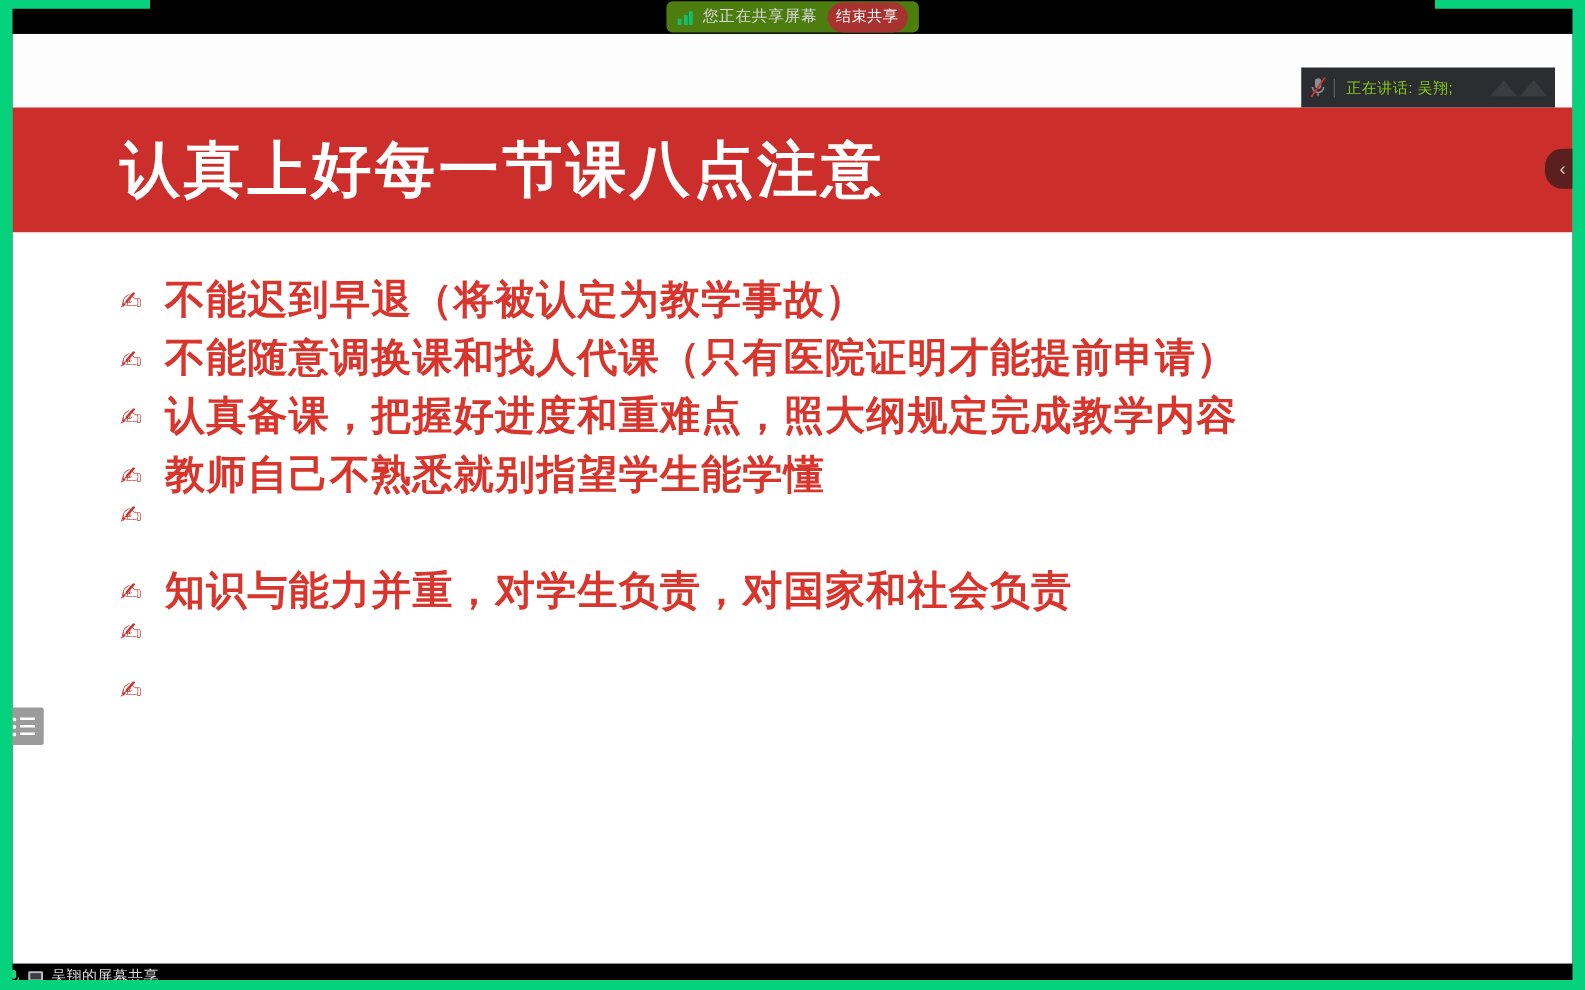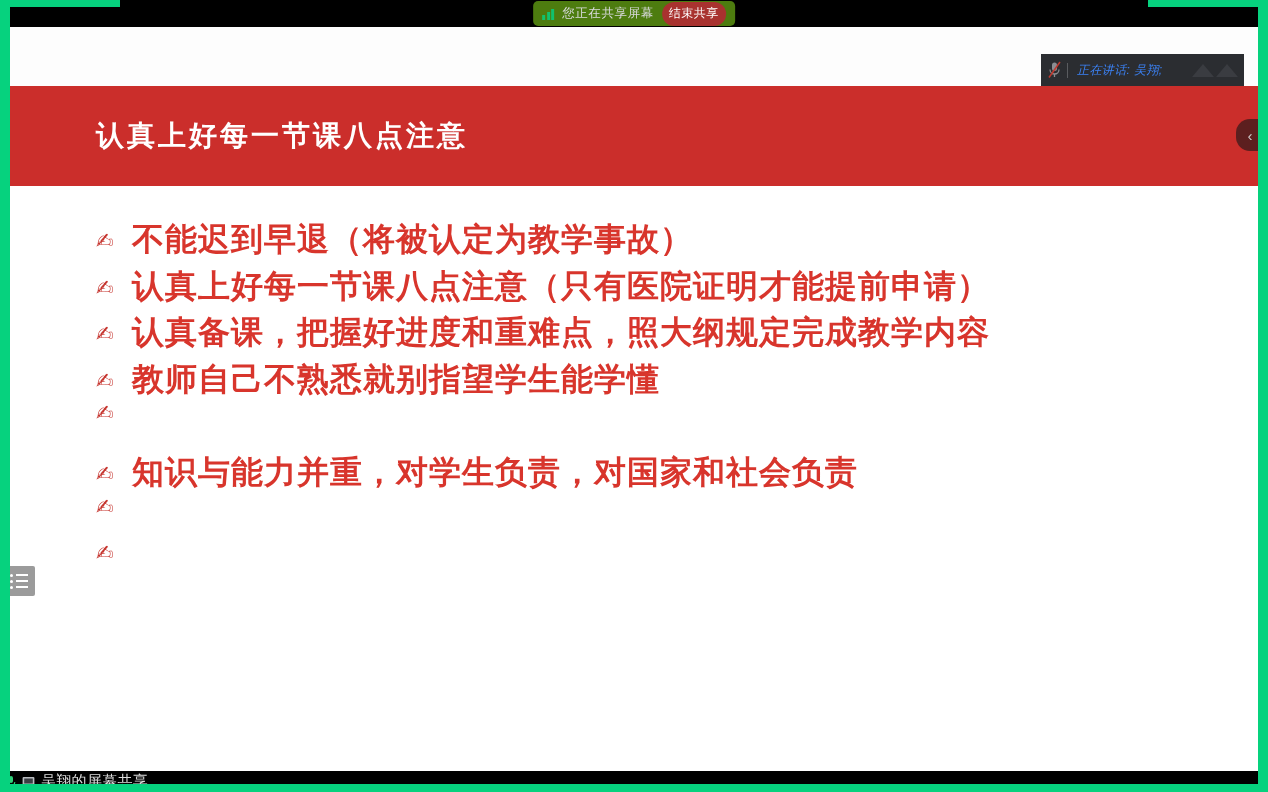--- a/index.html
+++ b/index.html
@@ -84,21 +84,21 @@
   }
   .slide-whitetop { height: 59px; background: #fdfdfd; }
   .slide-band {
     height: 100px;
     background: #cb2e2b;
     display: flex;
     align-items: center;
   }
   .slide-title {
     color: #ffffff;
-    font-size: 28px;
+    font-size: 48px;
     font-weight: bold;
     letter-spacing: 3px;
     margin-left: 86px;
     font-family: "DejaVu Sans", "Liberation Sans", sans-serif;
   }
   .slide-body {
     background: #ffffff;
     padding: 32px 0 0 86px;
   }
   .bullet-row {
@@ -135,26 +135,25 @@
     z-index: 35;
     overflow: hidden;
   }
   .mic-muted-icon {
     width: 26px; height: 32px;
     display: flex; align-items: center; justify-content: center;
     flex: none;
   }
   .spk-divider { width: 1px; height: 15px; background: #5a5c60; flex: none; }
   .speaker-label {
-    color: #3b82f6;
+    color: #84cc16;
     font-size: 12px;
     margin-left: 9px;
     white-space: nowrap;
     letter-spacing: .4px;
-    font-style: italic;
   }
   .spk-chevrons {
     margin-left: auto;
     margin-right: 6px;
     display: flex; gap: 2px;
     flex: none;
   }
   .spk-chevrons span {
     display: block;
     width: 0; height: 0;
@@ -213,21 +212,21 @@
     width: 1268px; height: 21px;
     background: #000;
     display: flex;
     align-items: center;
     gap: 6px;
     padding-left: 6px;
     z-index: 38;
   }
   .bb-text {
     color: #dcdcdc;
-    font-size: 15px;
+    font-size: 12px;
     white-space: nowrap;
     letter-spacing: .3px;
     text-decoration: underline;
   }
   .bb-icon { flex: none; display: flex; align-items: center; }
 </style>
 </head>
 <body>
 
 <div id="root">
@@ -239,21 +238,21 @@
       <div class="slide-title">认真上好每一节课八点注意</div>
     </div>
 
     <div class="slide-body">
       <div class="bullet-row">
         <span class="bullet-mark">✍</span>
         <span class="bullet-text">不能迟到早退（将被认定为教学事故）</span>
       </div>
       <div class="bullet-row">
         <span class="bullet-mark">✍</span>
-        <span class="bullet-text">认真上好每一节课八点注意（只有医院证明才能提前申请）</span>
+        <span class="bullet-text">不能随意调换课和找人代课（只有医院证明才能提前申请）</span>
       </div>
       <div class="bullet-row">
         <span class="bullet-mark">✍</span>
         <span class="bullet-text">认真备课，把握好进度和重难点，照大纲规定完成教学内容</span>
       </div>
       <div class="bullet-row">
         <span class="bullet-mark">✍</span>
         <span class="bullet-text">教师自己不熟悉就别指望学生能学懂</span>
       </div>
       <div class="bullet-row">

